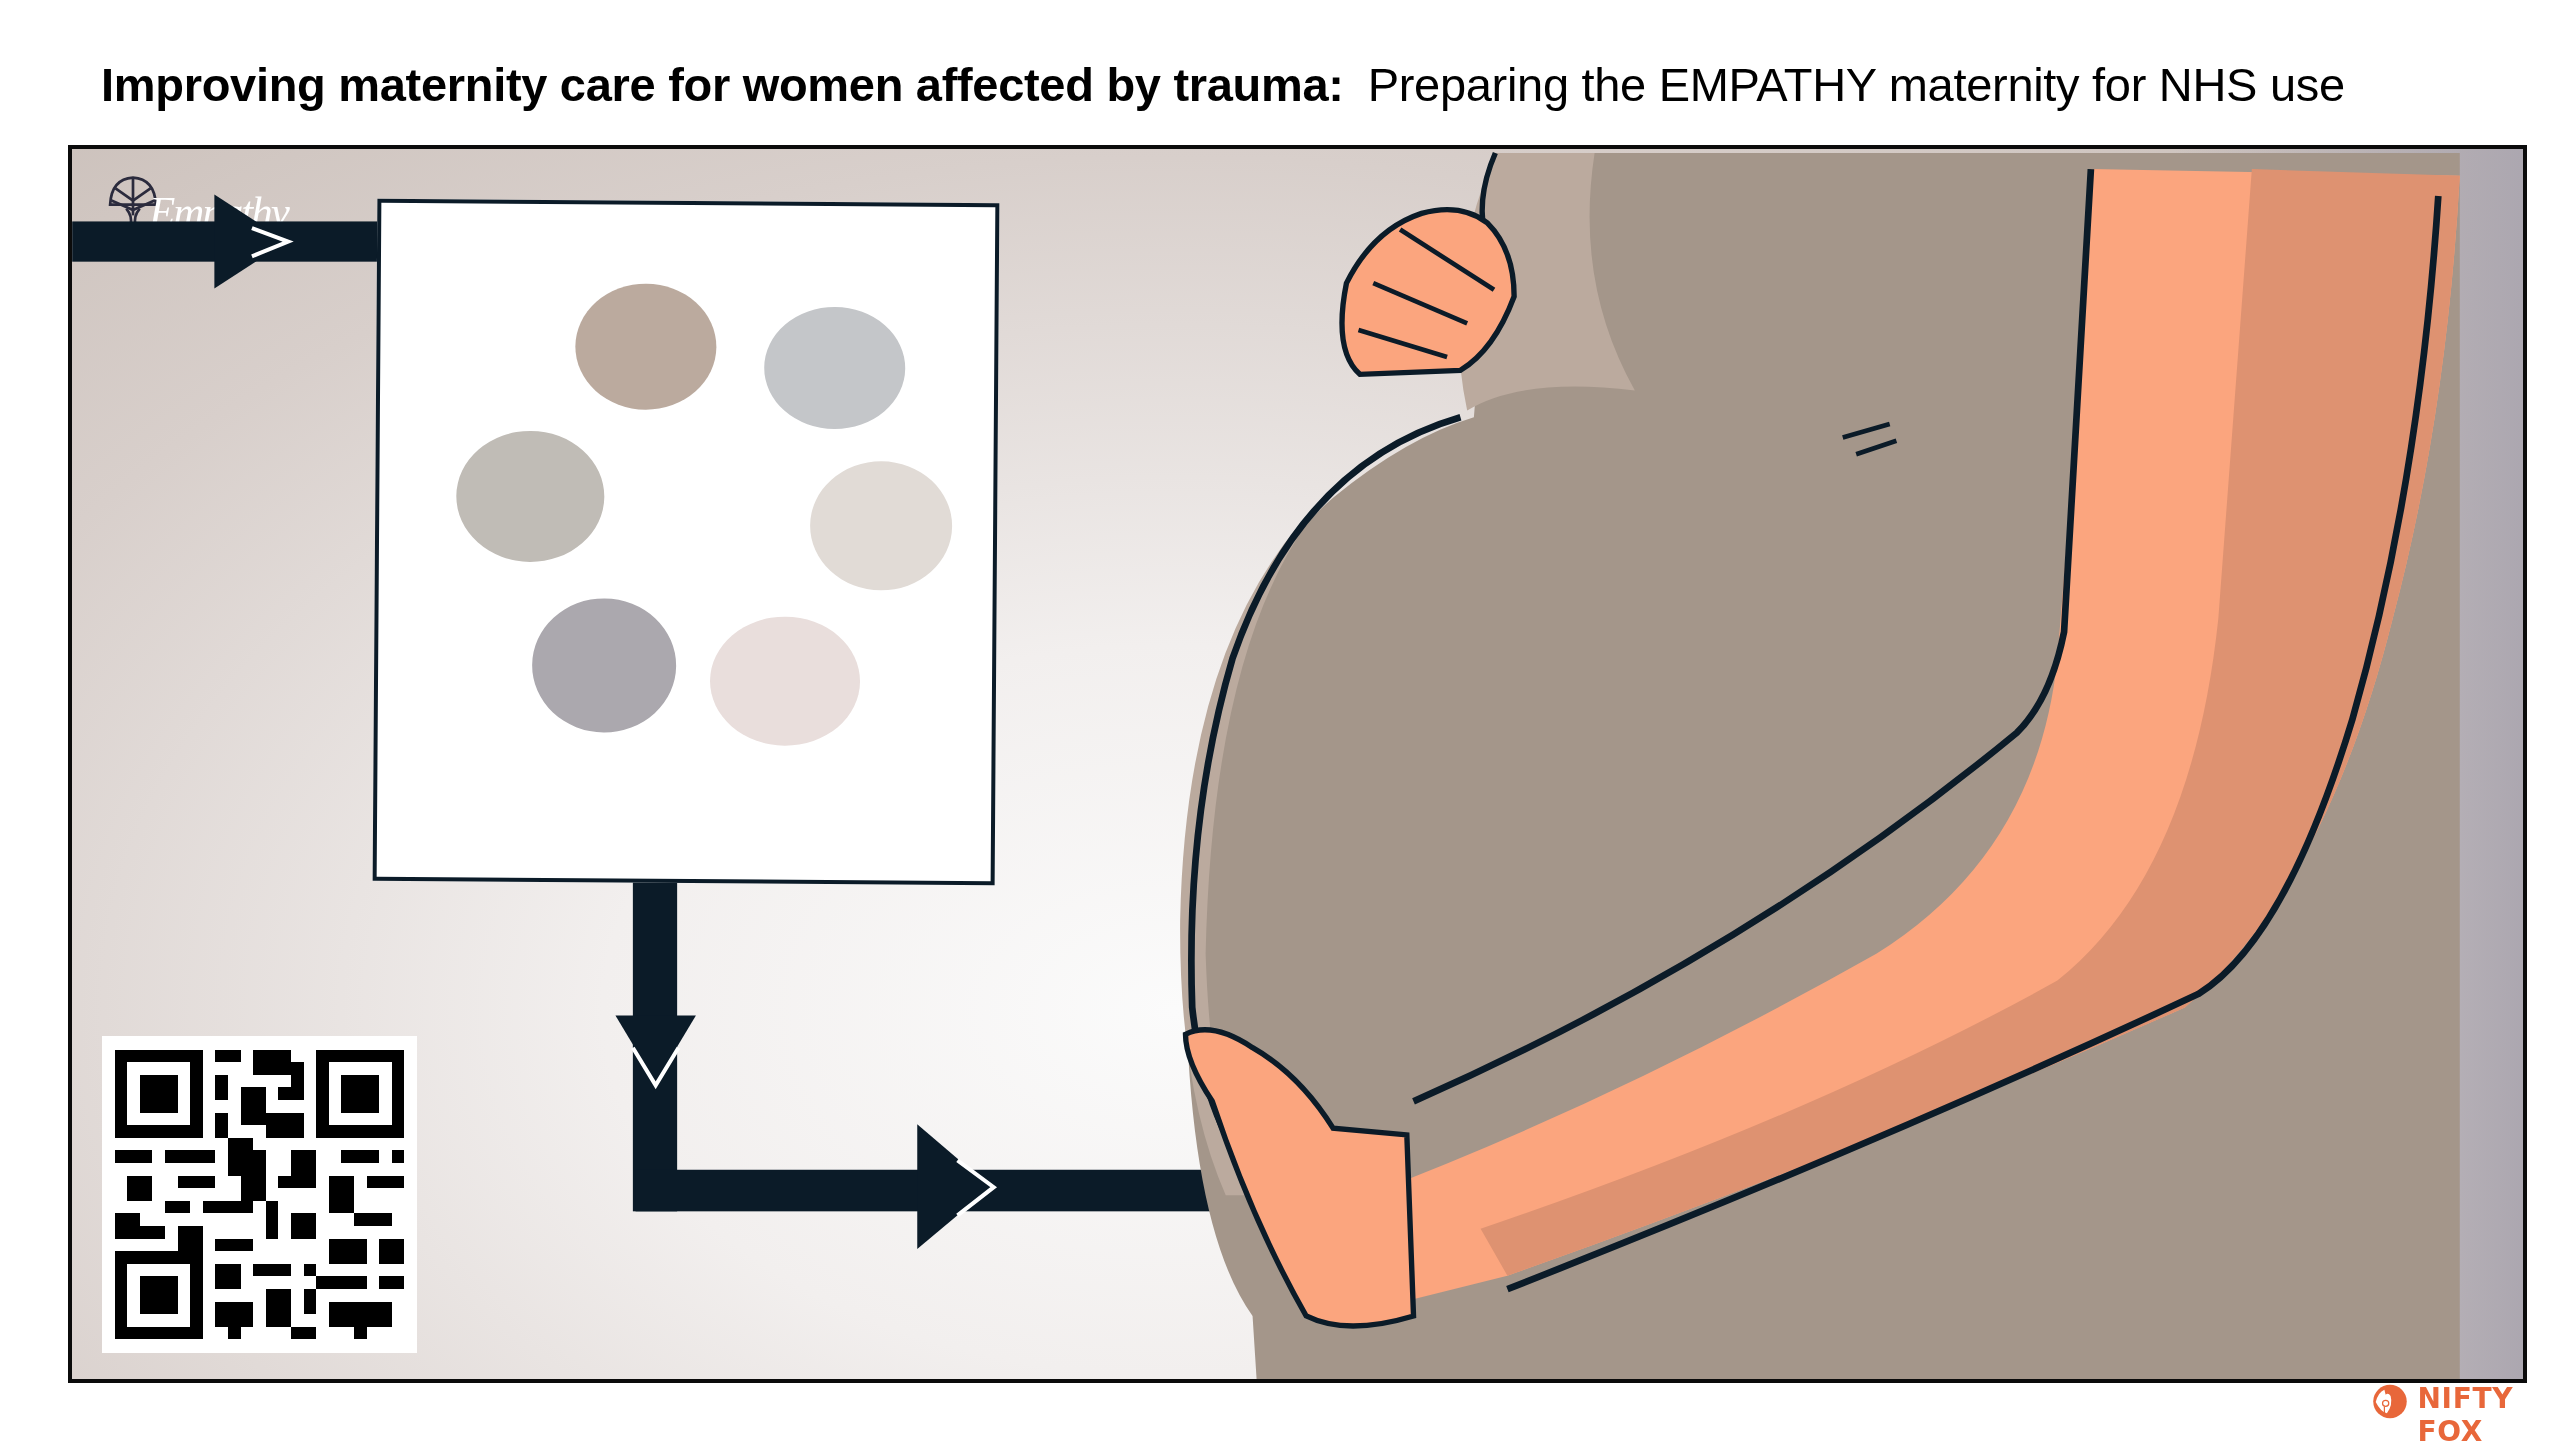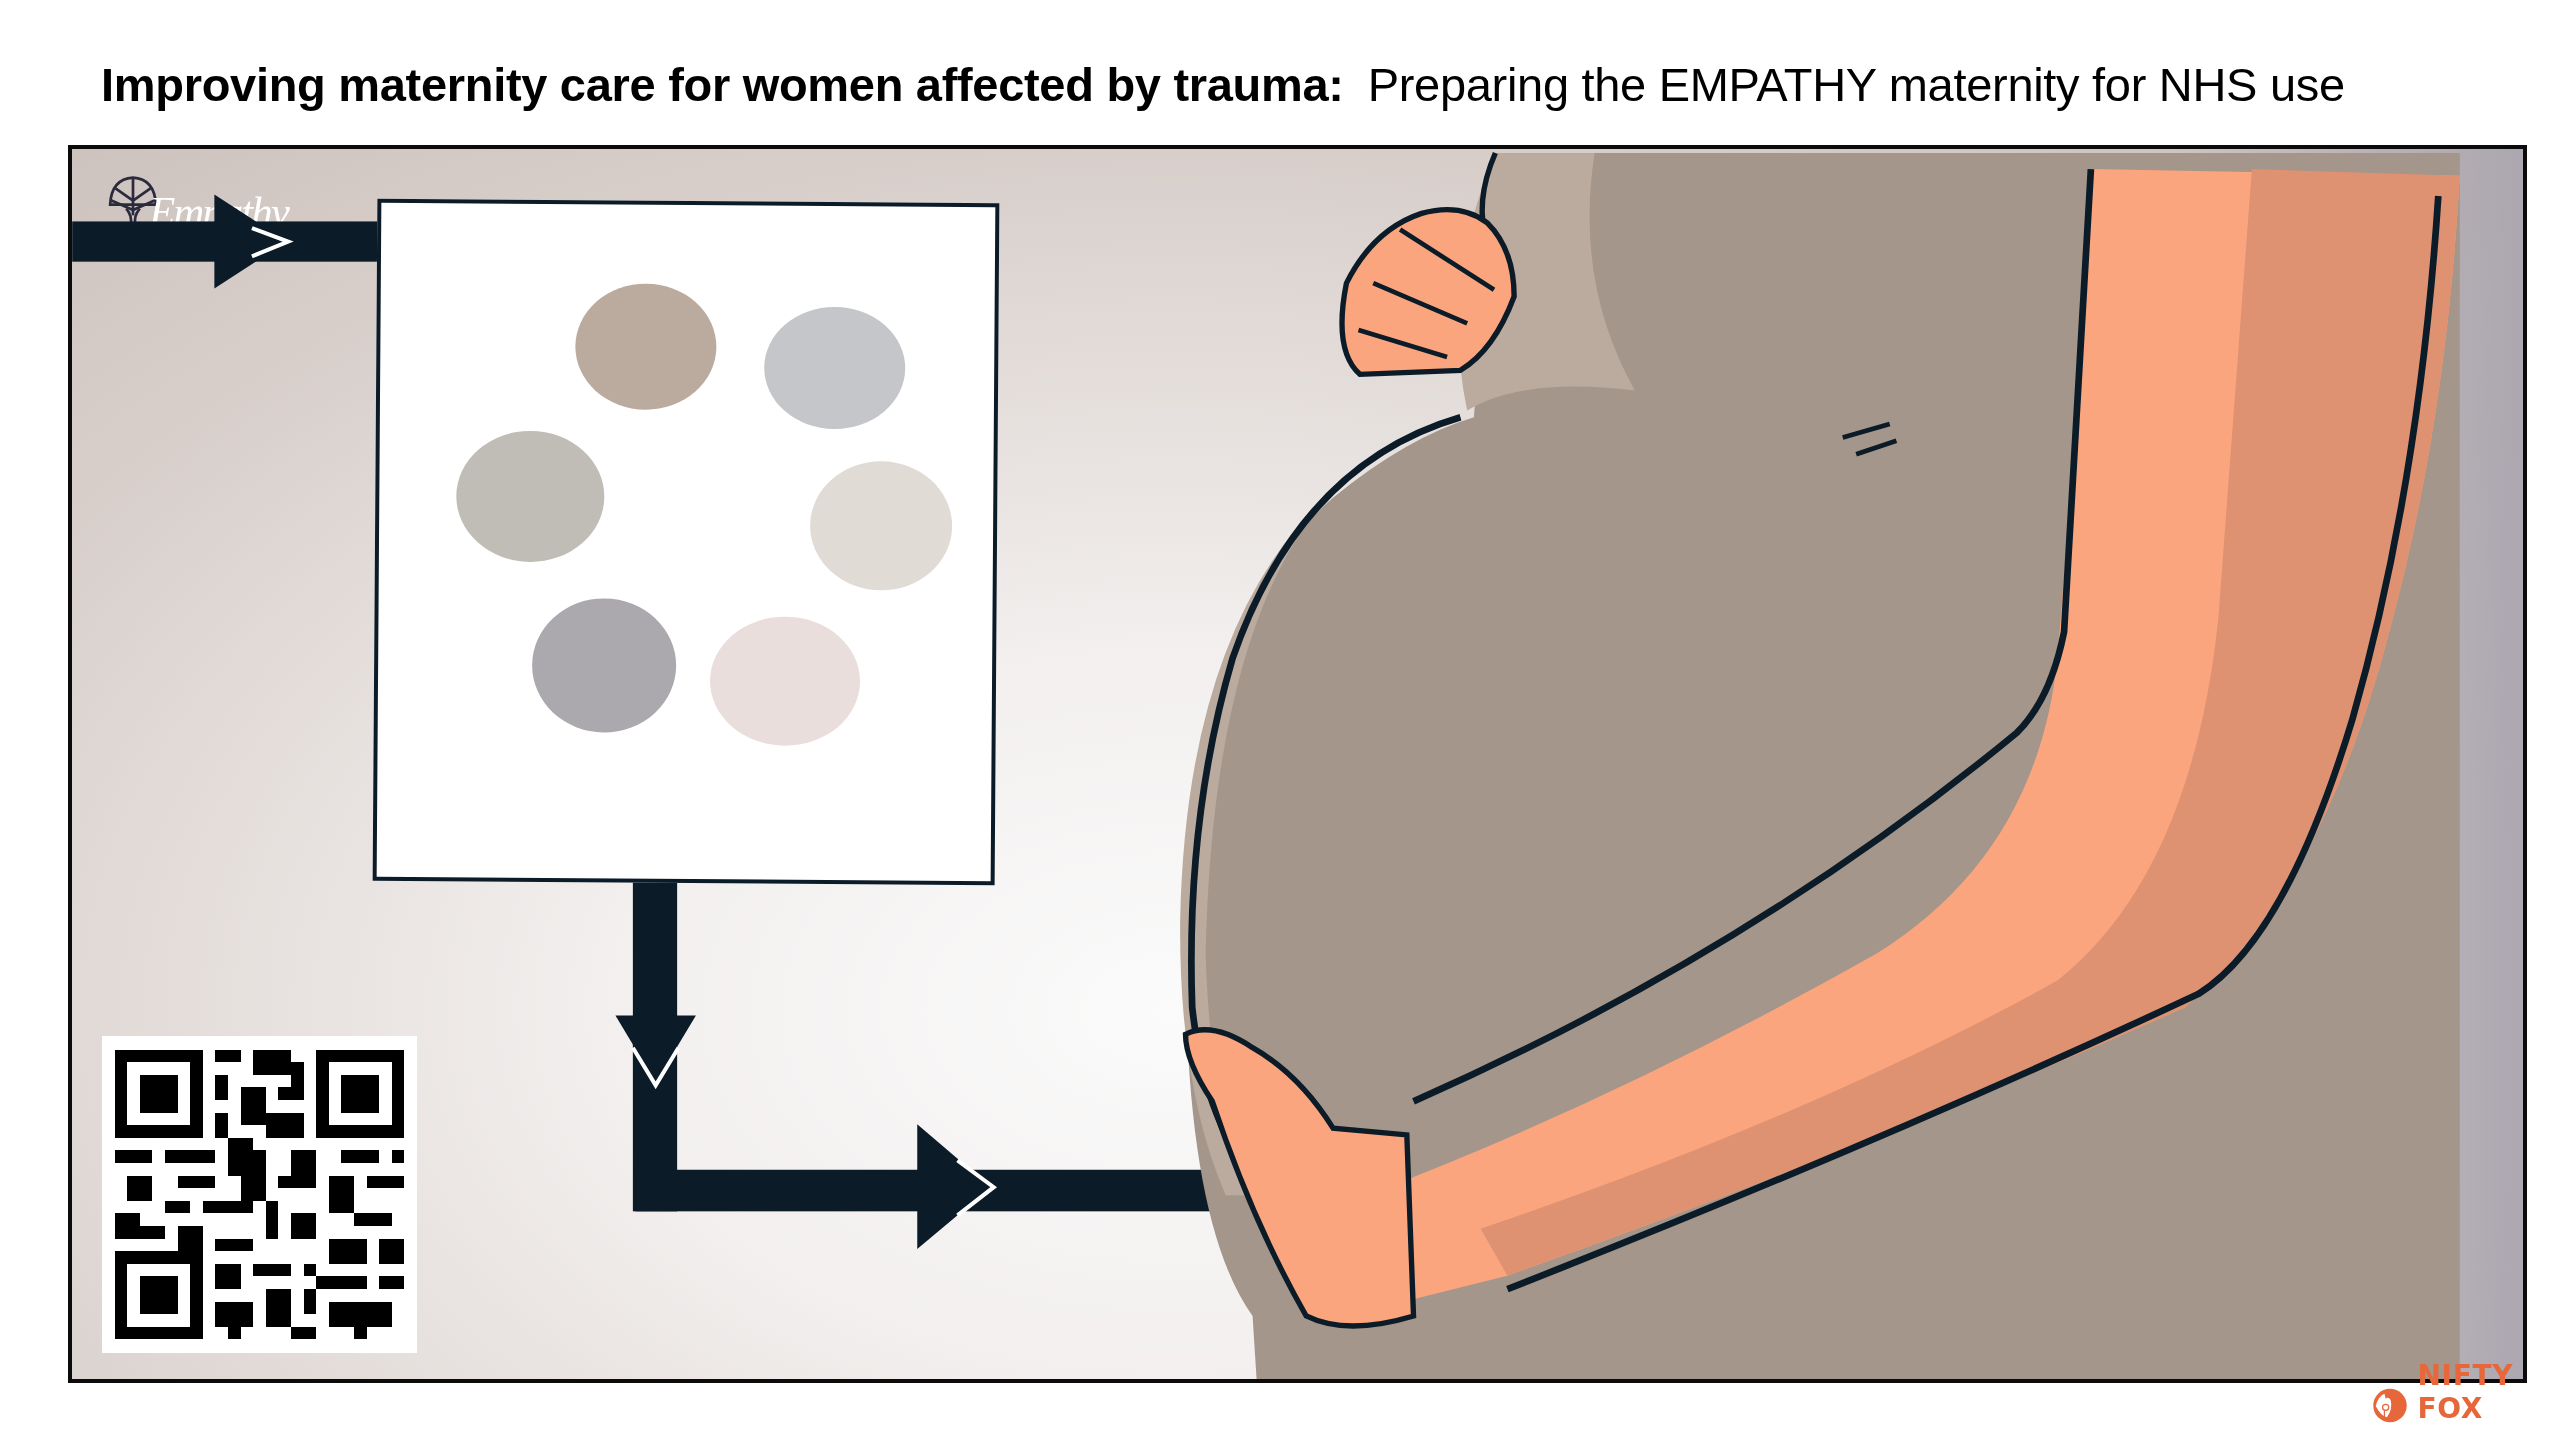--- a/index.html
+++ b/index.html
@@ -9,21 +9,21 @@
   .title .sep { display:inline-block; width:24px; }
   .panel { position:absolute; left:68px; top:145px; width:2451px; height:1230px; border:4px solid #0b0b0b;
     background: radial-gradient(ellipse at 45% 70%, #fbfbfb 0%, #f2efee 30%, #d8cfcb 70%, #c9beb8 100%); overflow:hidden; }
   .panel-right-shade { position:absolute; right:0; top:0; width:349px; height:100%; background:linear-gradient(90deg, rgba(255,255,255,0), #aca7b0); }
   .logo { position:absolute; left:34px; top:25.5px; width:174px; height:74px; }
   .logo-word { position:absolute; left:43px; top:12px; font-family:"Liberation Serif", serif; font-style:italic; font-size:43px; color:#ffffff; letter-spacing:-2px; }
   .logo-sub { position:absolute; left:86px; top:63px; font-family:"DejaVu Sans", sans-serif; font-weight:bold; font-size:7.4px; color:#2b2b3d; letter-spacing:0.7px; }
   .card { position:absolute; left:303px; top:52px; width:614px; height:674px; background:#ffffff; border:4.7px solid #0b1b28; transform:rotate(0.4deg); }
   .swatch { position:absolute; border-radius:50%; }
   .qr { position:absolute; left:29.5px; top:887px; width:315px; height:317px; background:#ffffff; }
-  .logo-fox { position:absolute; left:2372px; top:1382px; height:43px; display:flex; align-items:flex-end; }
+  .logo-fox { position:absolute; left:2372px; top:1382px; height:43px; display:flex; align-items:flex-start; }
   .fox-text { font-family:"DejaVu Sans", sans-serif; font-weight:bold; font-size:28px; color:#e8673a; margin-left:9.4px; letter-spacing:0.7px; }
   svg { display:block; }
 </style>
 </head>
 <body>
 
 <div class="title">
   <span class="bold">Improving maternity care for women affected by trauma:</span><span class="sep"></span><span>Preparing the EMPATHY maternity for NHS use</span>
 </div>
 

